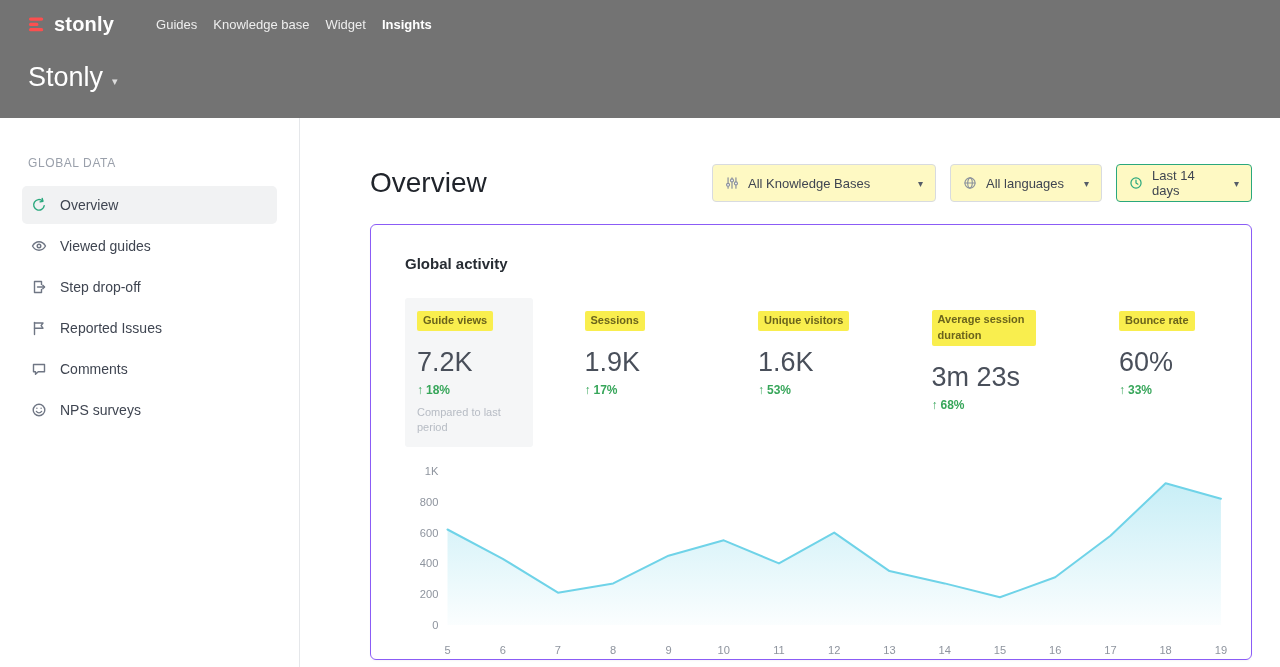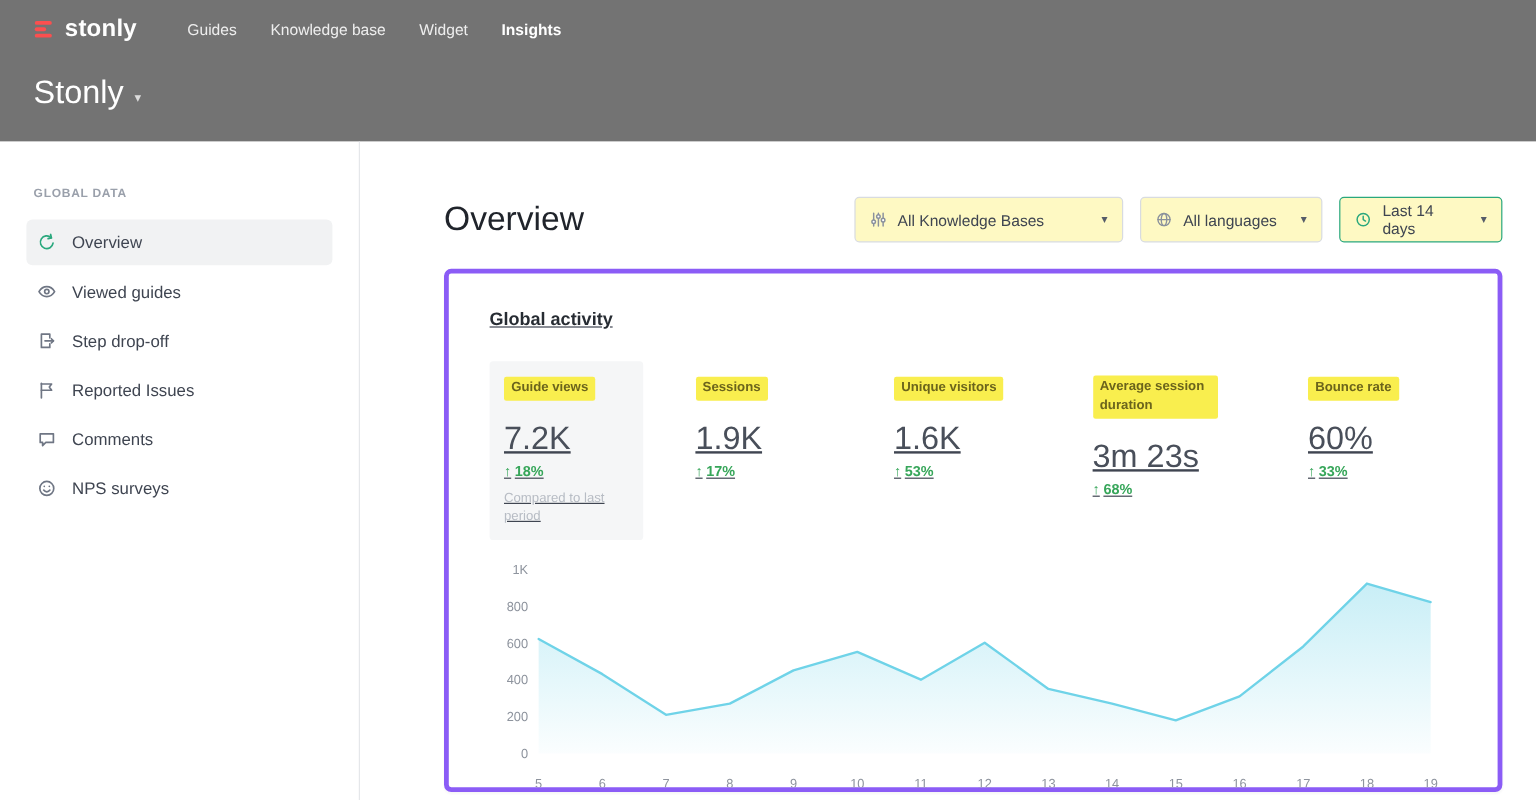--- a/index.html
+++ b/index.html
@@ -4,31 +4,31 @@
 <style>
   * { margin:0; padding:0; box-sizing:border-box; }
   html,body { width:1280px; height:667px; overflow:hidden; }
   body { font-family:"Liberation Sans", sans-serif; background:#fff; color:#3f4551; }
 
   
   .topbar { height:118px; background:#737373; color:#fff; }
   .topbar-row1 { display:flex; align-items:center; height:40px; padding:8px 0 0 28px; }
   .logo { display:flex; align-items:center; gap:7px; cursor:pointer; }
   .logo-text { font-size:20px; font-weight:700; letter-spacing:.2px; }
-  .topnav { display:flex; align-items:center; margin-left:42px; gap:28px;justify-content:center; }
+  .topnav { display:flex; align-items:center; margin-left:42px; gap:16px;justify-content:center; }
   .topnav-item { font-size:13px; color:rgba(255,255,255,.88); cursor:pointer; }
   .topnav-item.active { color:#fff; font-weight:700; }
   .workspace-row { display:flex; align-items:center; gap:9px; padding:22px 0 0 28px; }
   .workspace-title { font-size:27px; font-weight:400; color:#fff; }
   .workspace-caret { font-size:11px; color:rgba(255,255,255,.75); padding-top:8px; }
 
   
   .layout { display:flex; height:549px; }
   .sidebar { width:300px; border-right:1px solid #e5e7ea; background:#fff; flex:none; padding-top:38px; }
-  .section-label { font-size:10px; letter-spacing:.6px; color:#9aa0ab; font-weight:700; margin:0 0 16px 28px; }
+  .section-label { font-size:12px; letter-spacing:.6px; color:#9aa0ab; font-weight:400; margin:0 0 16px 28px; }
   .side-item { display:flex; align-items:center; gap:13px; height:38px; margin:0 22px 3px 22px; padding:0 0 0 9px; border-radius:5px; font-size:14px; color:#3f4551; cursor:pointer; }
   .side-item.active { background:#f1f2f3; }
   .side-item .icn { color:#6f7684; }
   .side-item.active .icn { color:#2aa87d; }
 
   .content { flex:1; padding:0 28px 0 70px; background:#fff; }
 
   
   .page-head { margin-top:46px; display:flex; align-items:center; justify-content:space-between; }
   .page-title { font-size:28px; font-weight:400; color:#20242b; }
@@ -36,21 +36,21 @@
   .dd { height:38px; background:#fef9c3; border:1px solid #d8dbe0; border-radius:4px; display:flex; align-items:center; gap:9px; padding:0 12px; font-size:13px; color:#3f4551; cursor:pointer; }
   .dd .icn { color:#8a919c; flex:none; }
   .dd-label { flex:1; }
   .dd-caret { font-size:10px; color:#555c68; padding-left:4px; }
   .dd-kb { width:224px; }
   .dd-lang { width:152px;justify-content:flex-end; }
   .dd-date { width:136px; border-color:#2aa87d; }
   .dd-date .icn { color:#2aa87d; }
 
   
-  .card { margin-top:22px; border:4px solid #8b5cf6; border-radius:6px; box-shadow:0 1px 2px rgba(20,30,50,.04); padding:30px 48px 0 34px; height:436px; overflow:hidden;text-decoration:underline; }
+  .card { margin-top:22px; border:1px solid #8b5cf6; border-radius:6px; box-shadow:0 1px 2px rgba(20,30,50,.04); padding:30px 22px 0 34px; height:436px; overflow:hidden; }
   .card-title { font-size:15px; font-weight:700; color:#272c33; }
 
   .metrics { margin-top:26px; display:flex; justify-content:space-between; align-items:flex-start;gap:24px; }
   .metric { padding-top:12px; }
   .metric.panel { background:#f5f6f7; border-radius:3px; padding:12px; }
   .m0{width:128px;} .m1{width:122px;} .m2{width:122px;} .m3{width:116px;} .m4{width:136px;} .m5{width:110px;}
   .chip { display:inline-block; background:#f9ee4e; color:#6b641c; font-size:11px; font-weight:700; padding:2px 6px; border-radius:2px; line-height:1.45; }
   .m4 .chip { max-width:104px; }
   .value { margin-top:16px; font-size:27px; color:#494f5a; line-height:30px; }
   .delta { margin-top:6px; font-size:12px; font-weight:700; display:flex; align-items:center; gap:3px; }

